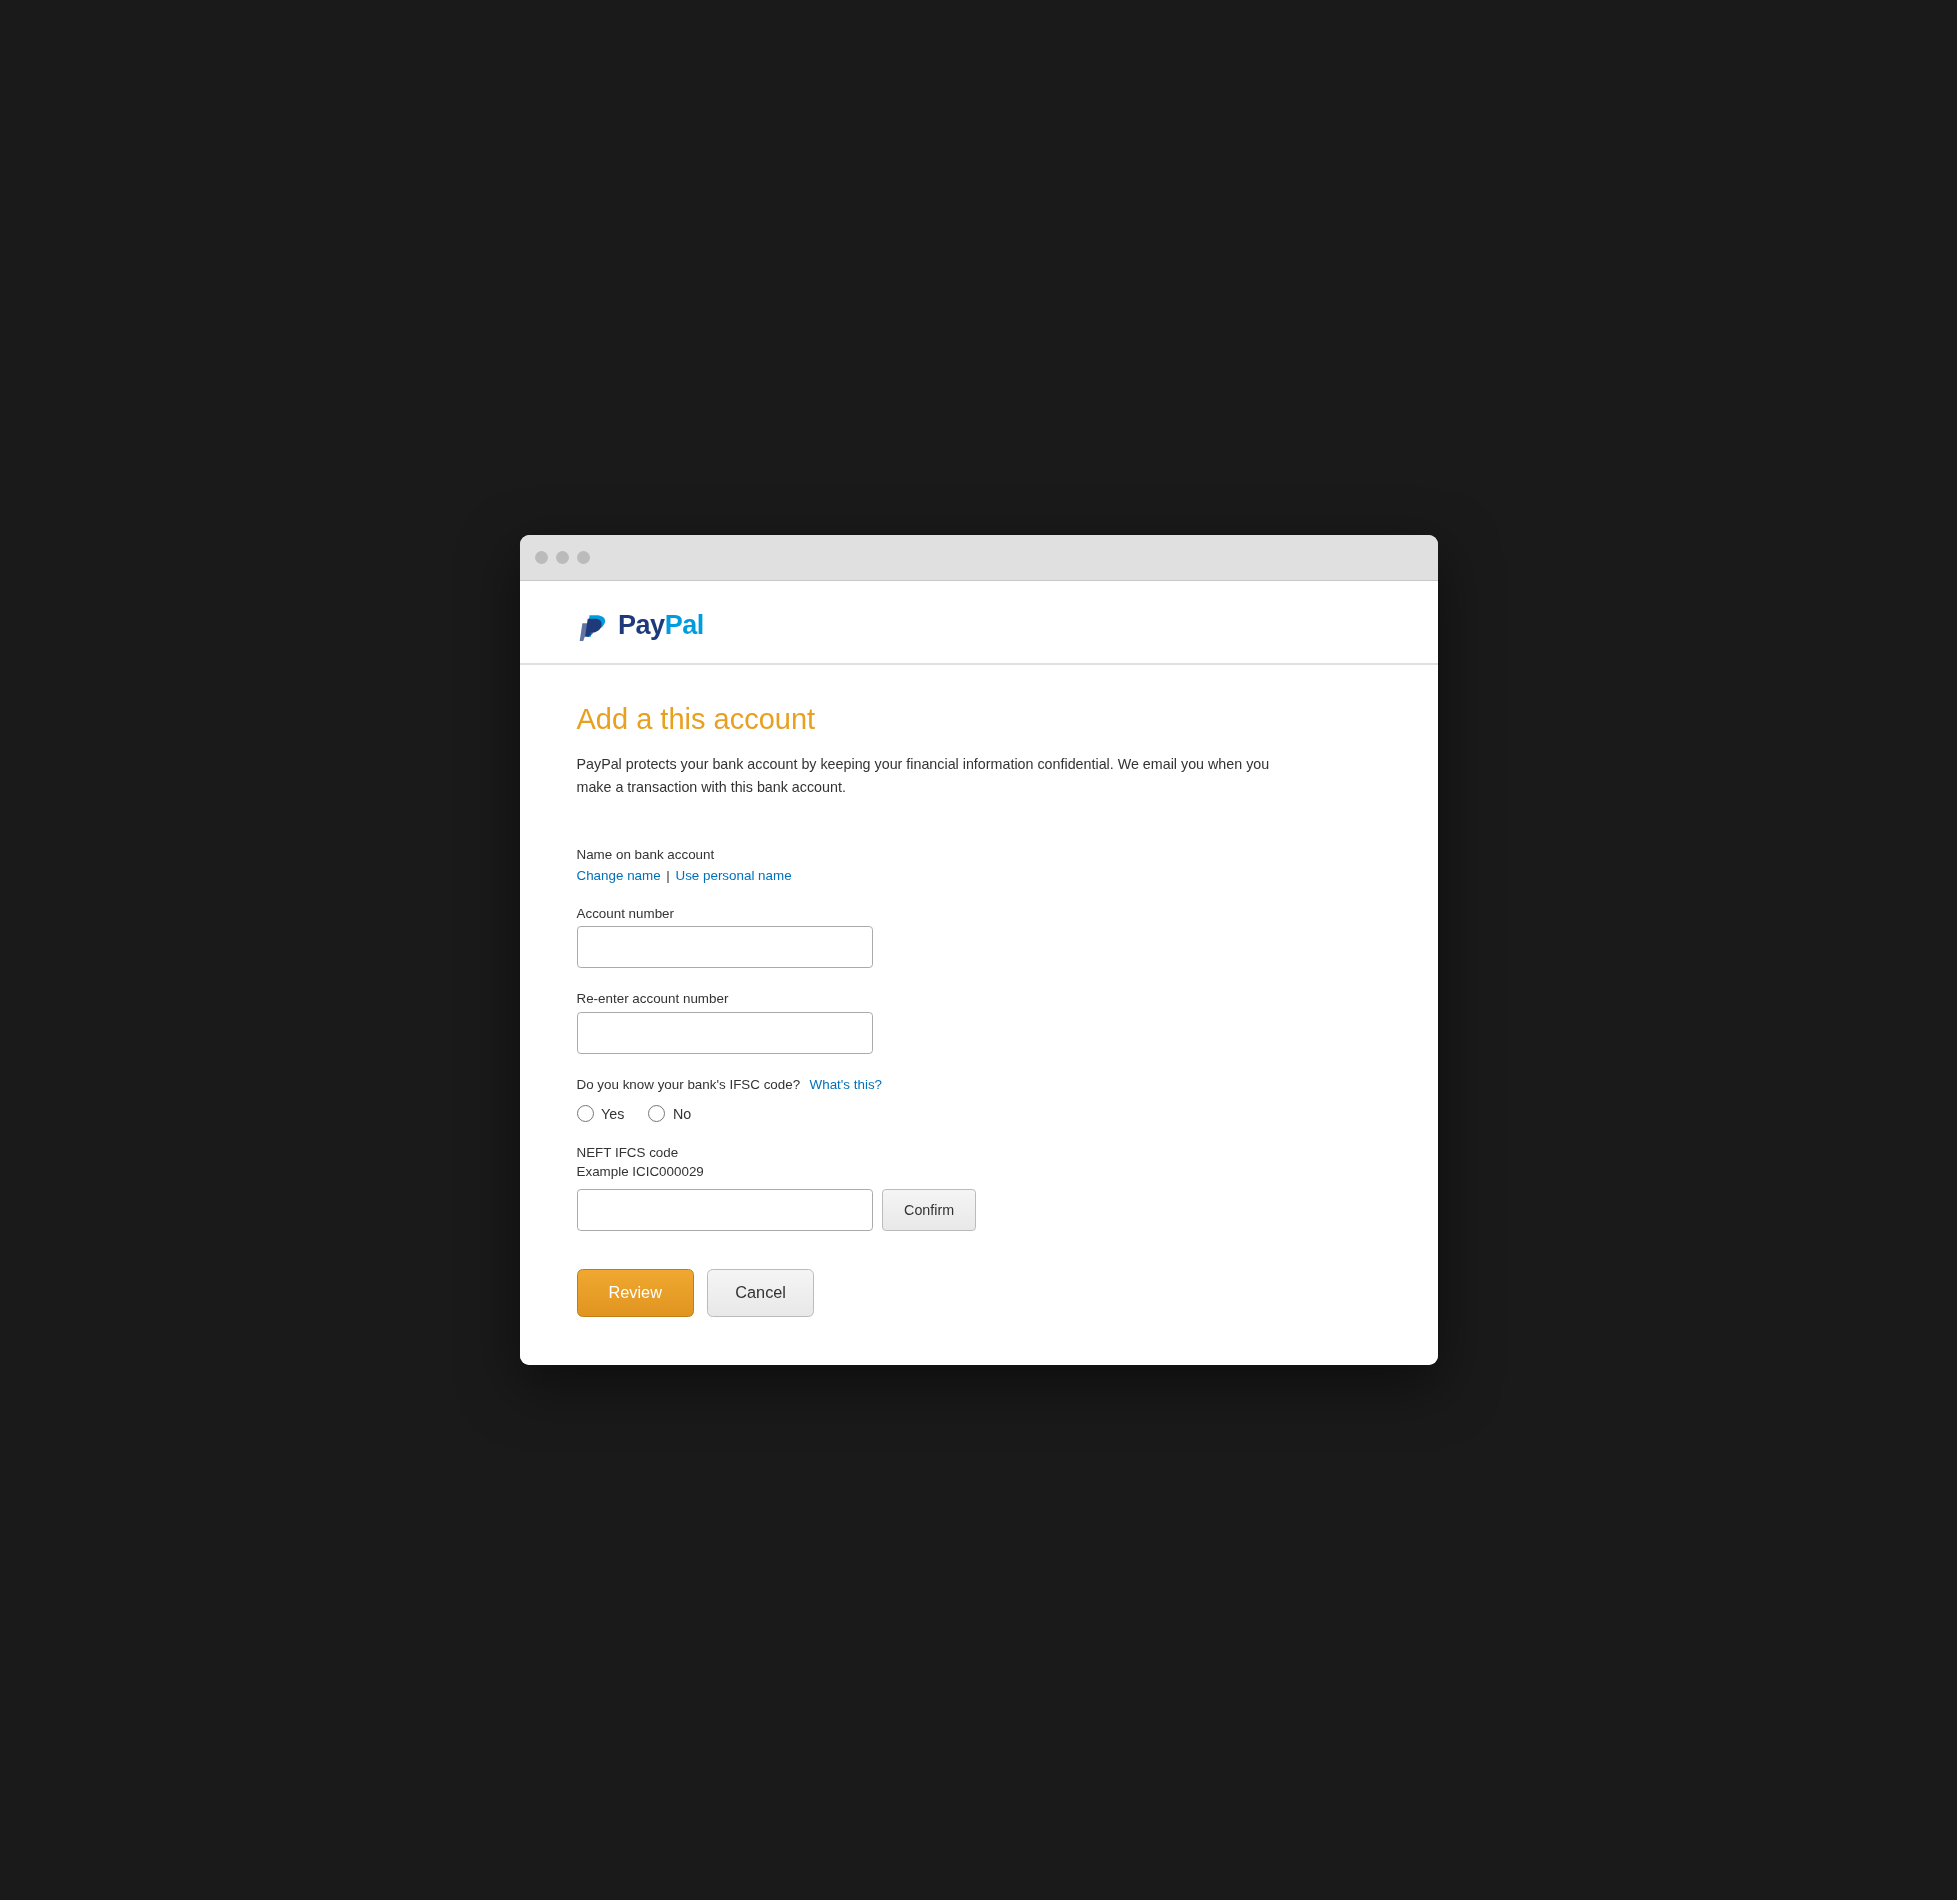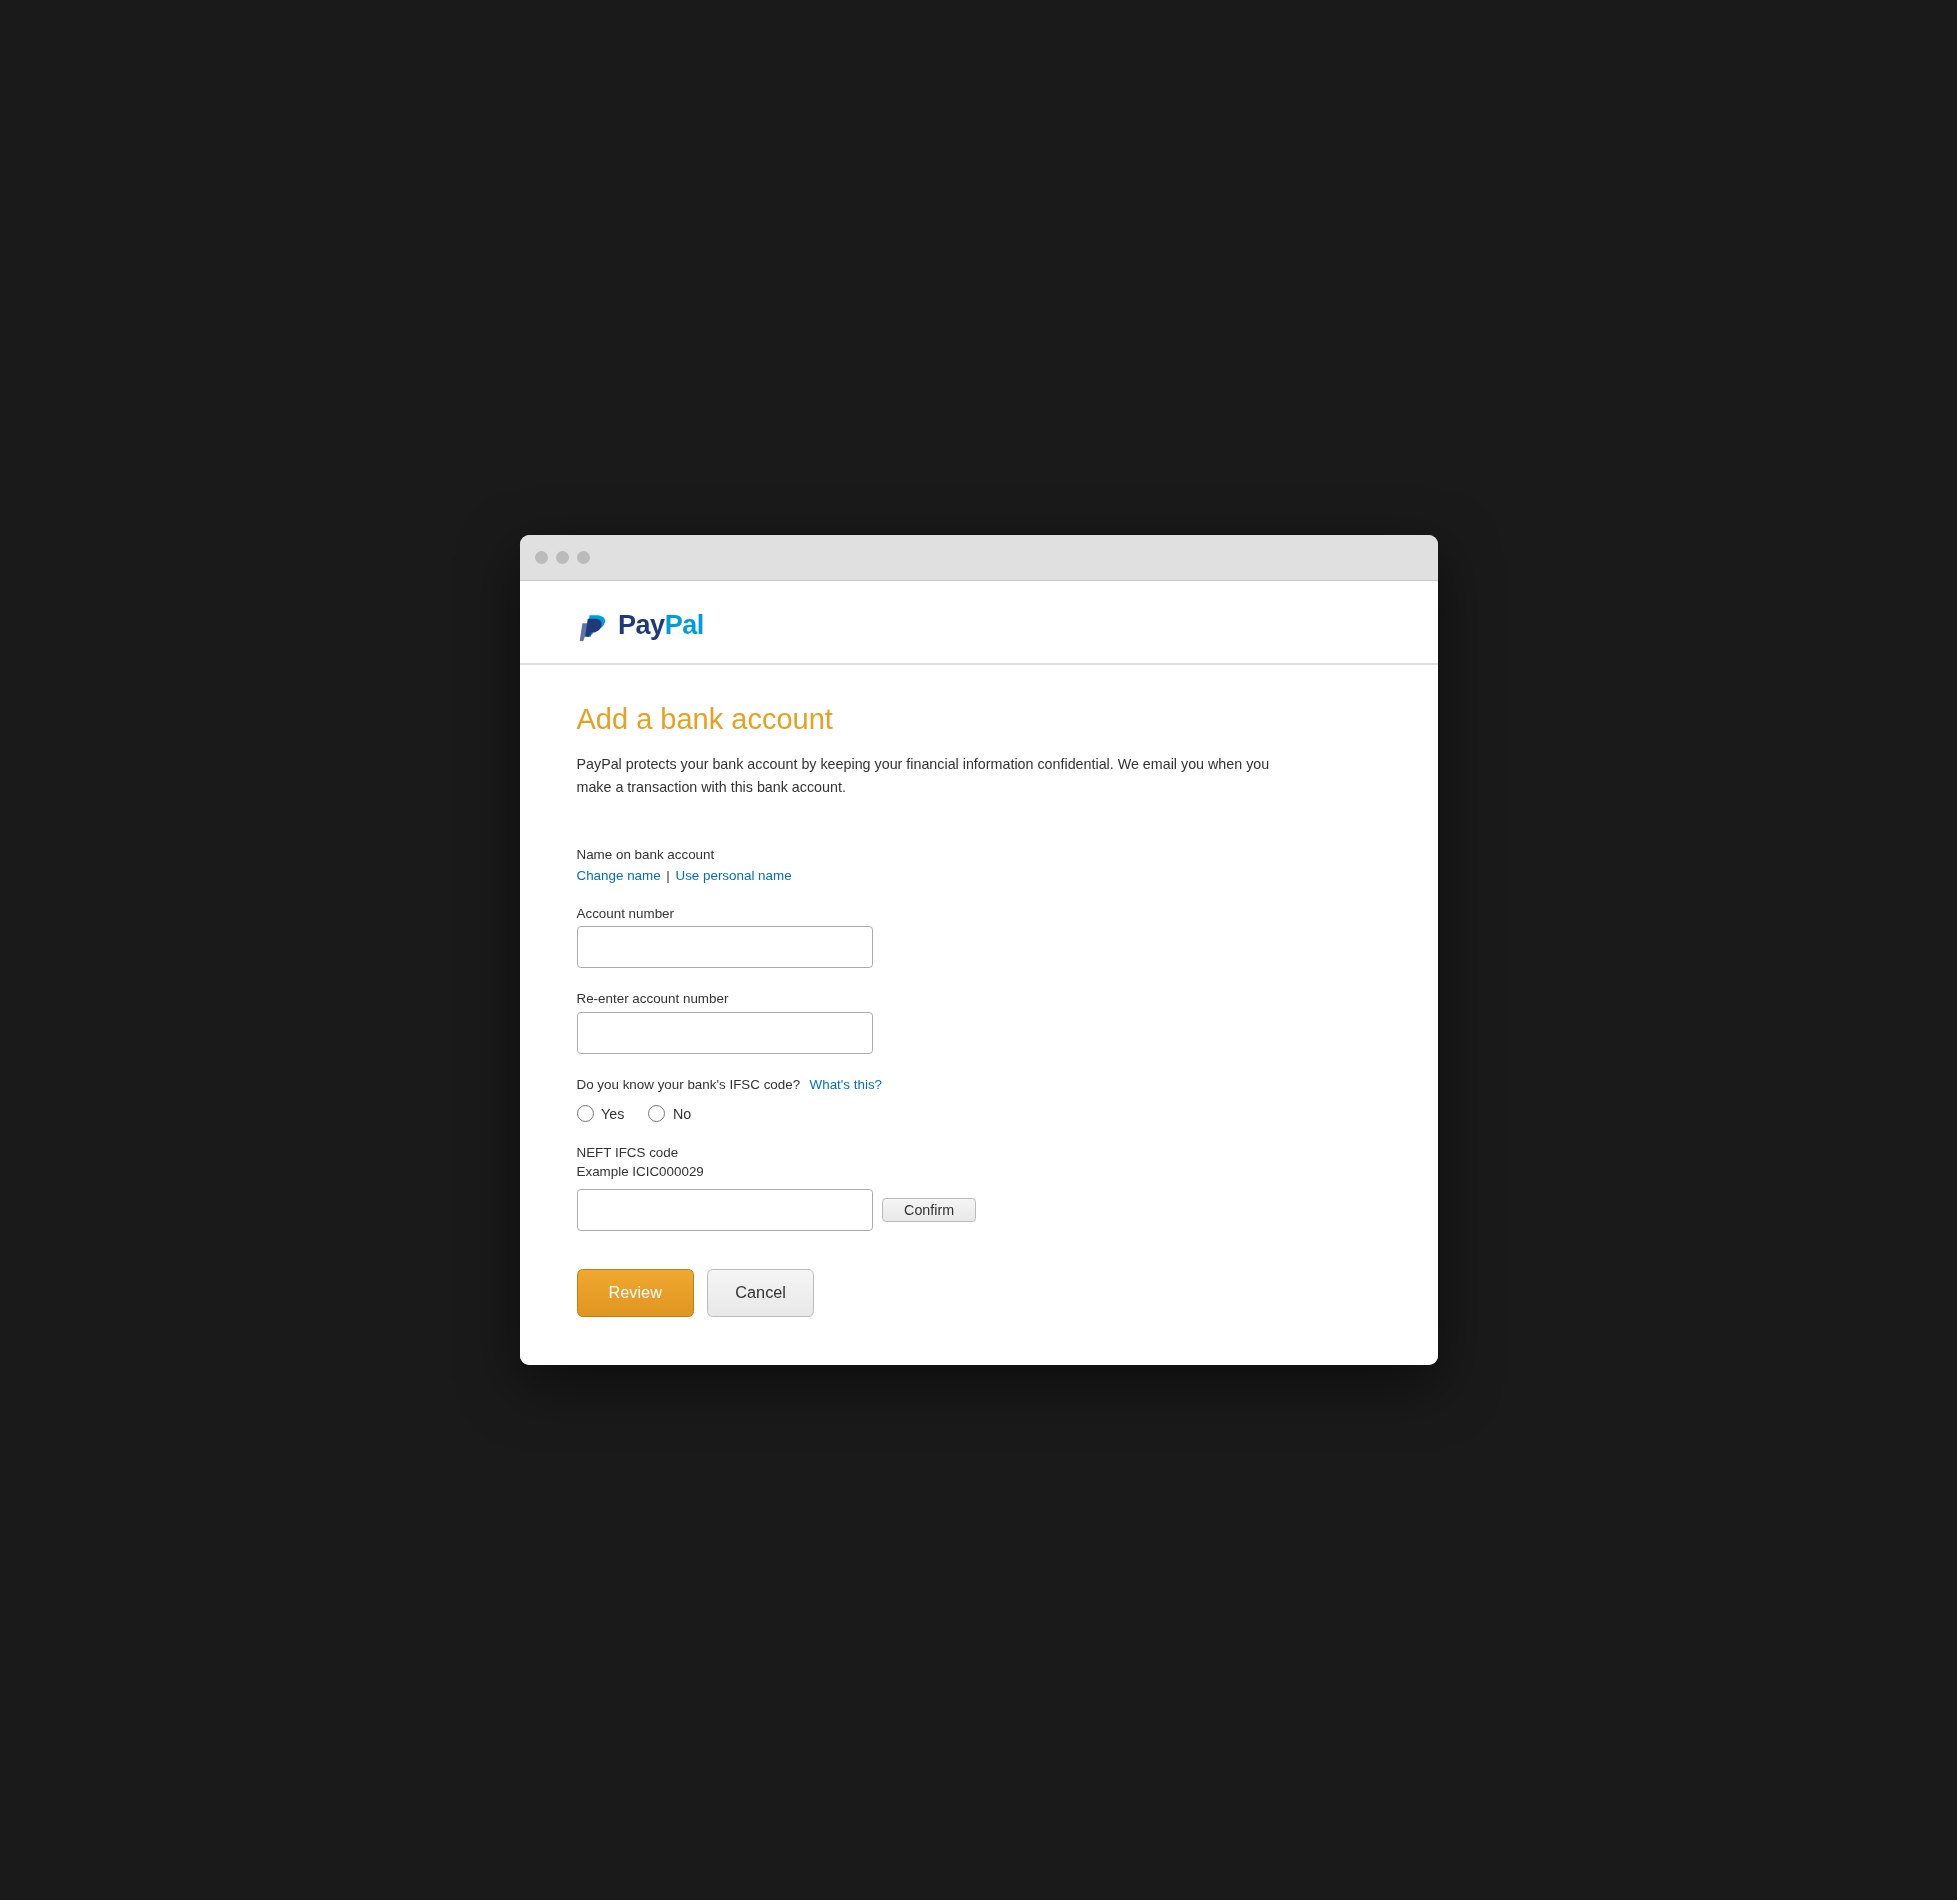--- a/index.html
+++ b/index.html
@@ -182,21 +182,21 @@
       margin-bottom: 9.6px;
     }
 
     .inline-input-group {
       display: flex;
       gap: 9.6px;
       align-items: center;
     }
 
     .confirm-btn {
-      height: 24px;
+      height: 42px;
       padding: 0 21px;
       background: linear-gradient(to bottom, #f5f5f5, #e8e8e8);
       border: 1px solid #bbb;
       border-radius: 3.8px;
       font-size: 14.3px;
       color: #333;
       cursor: pointer;
       white-space: nowrap;
     }
 
@@ -259,21 +259,21 @@
         <div class="paypal-text">
           <span class="pay">Pay</span><span class="pal">Pal</span>
         </div>
       </div>
     </div>
 
     <hr class="divider">
 
     <div class="form-area">
 
-      <h1 class="page-title">Add a bank account</h1>
+      <h1 class="page-title">Add a this account</h1>
 
       <p class="description">PayPal protects your bank account by keeping your financial information confidential. We email you when you make a transaction with this bank account.</p>
 
       <div class="form-group">
         <div class="form-label">Name on bank account</div>
         <div class="link-group">
           <a class="form-link" href="#">Change name</a>
           <span class="link-separator">|</span>
           <a class="form-link" href="#">Use personal name</a>
         </div>

